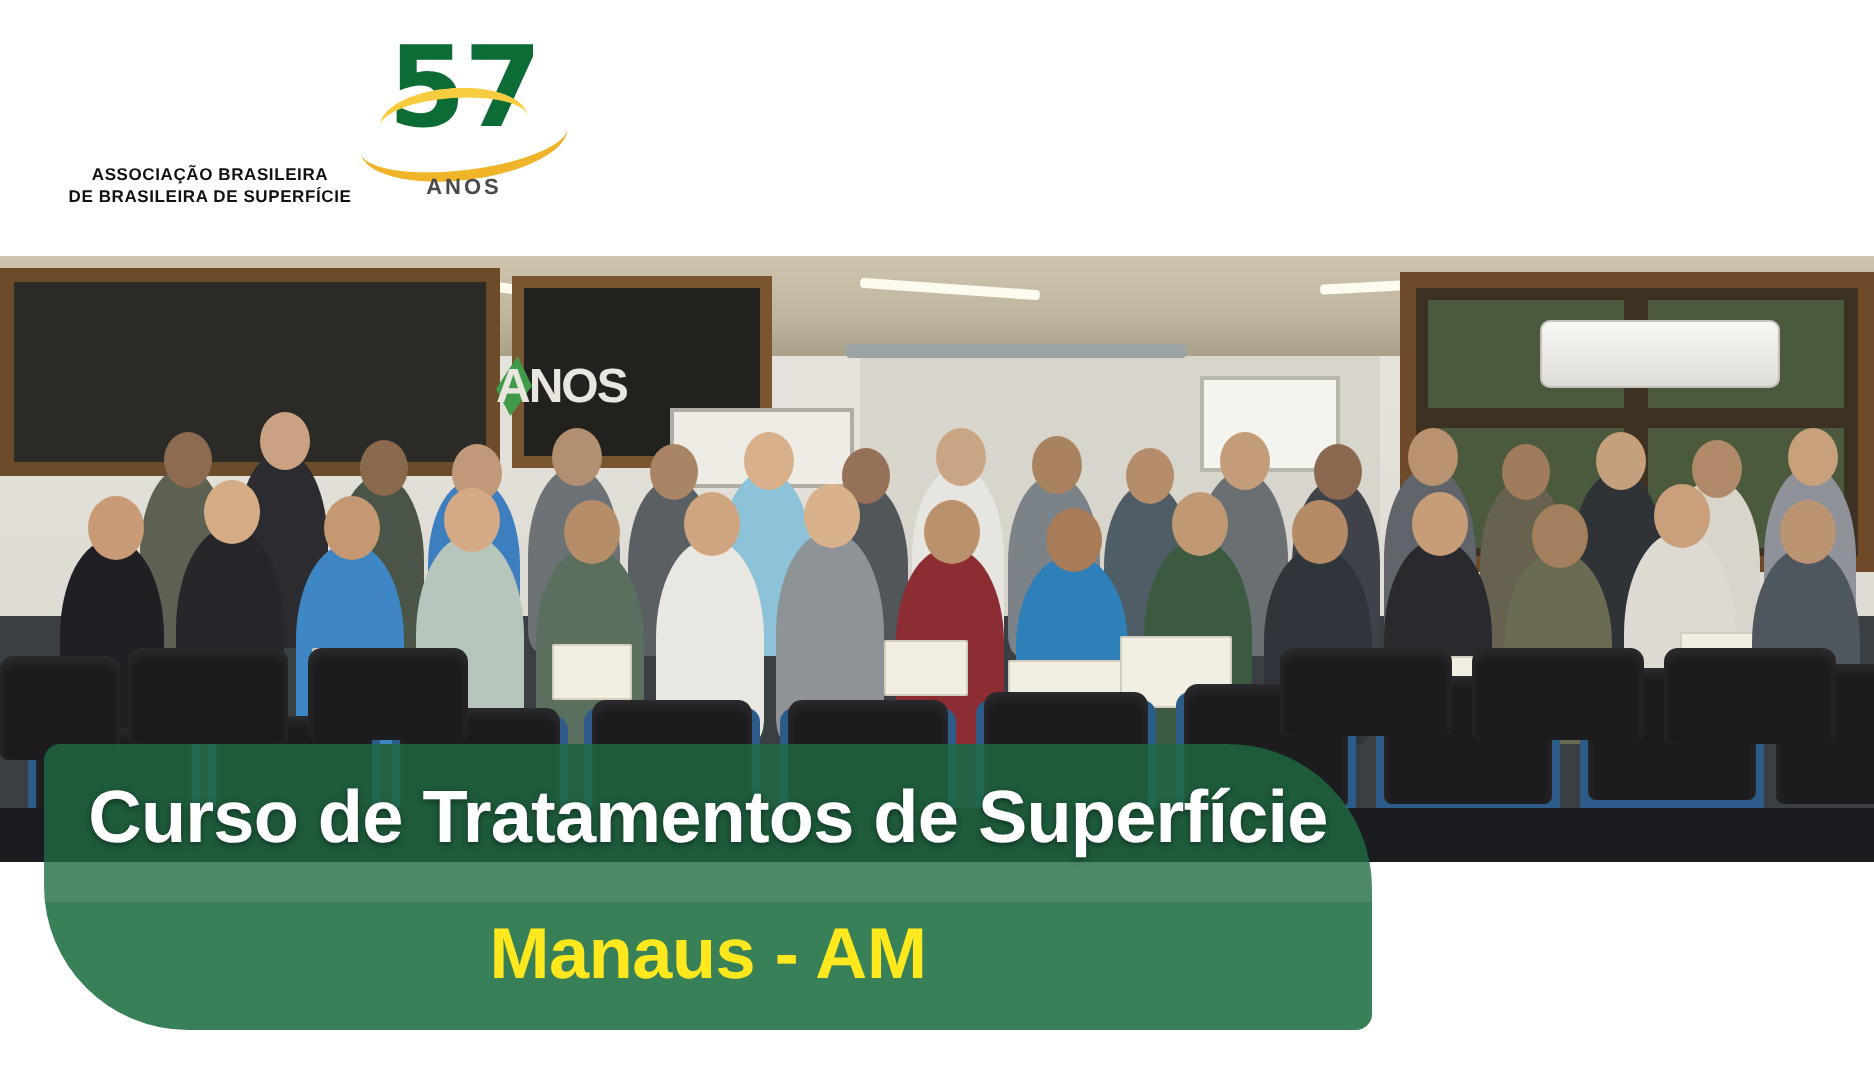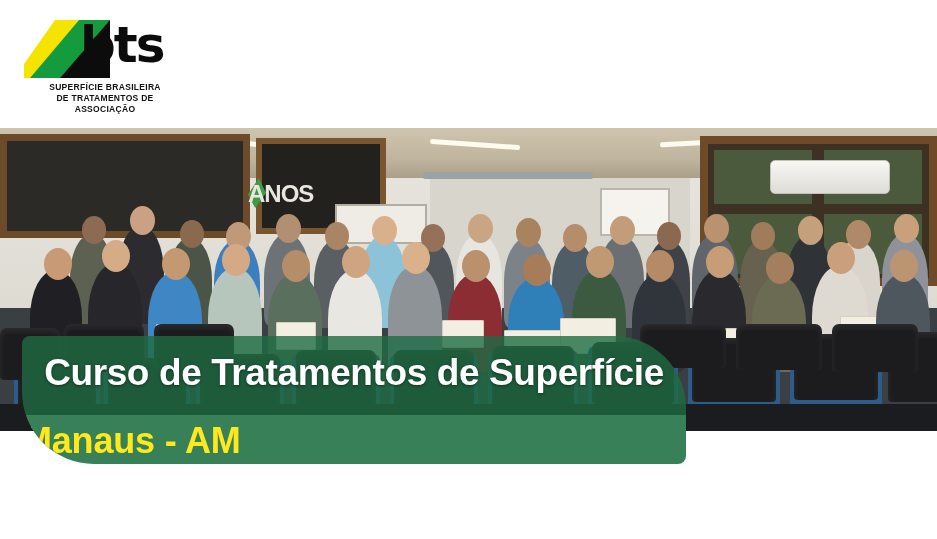--- a/index.html
+++ b/index.html
@@ -132,72 +132,70 @@
 
   
   .chairs { left:0; top:196px; width:937px; height:107px; }
   .chair { position:absolute; background:#1c1c1e; border-radius:7px 7px 4px 4px;
     box-shadow:inset 0 3px 6px rgba(255,255,255,.08); }
   .chair-blue { position:absolute; background:#2e5c8a; border-radius:7px 7px 3px 3px; }
   .floor { left:0; top:276px; width:937px; height:30px; background:#1a1c1f; }
 
   
   .banner {
-    position:absolute; left:22px; top:336px; width:664px; height:128px;
+    position:absolute; left:22px; top:372px; width:664px; height:143px;
     border-radius:8px 72px 8px 72px;
     overflow:hidden; z-index:5;text-decoration:underline;
   }
   .banner-upper {
     position:absolute; left:0; top:0; width:100%; height:79px;
     background:rgba(30,108,66,.80);
   }
   .banner-lower {
     position:absolute; left:0; top:79px; width:100%; height:64px;
     background:#388058;
   }
   .banner-title {
     position:absolute; left:0; top:14px; width:100%; text-align:center;
     color:#ffffff; font-size:37px; line-height:46px; font-weight:bold;
     font-family:"Liberation Sans", sans-serif; letter-spacing:-.4px;
     text-shadow:0 1px 3px rgba(0,0,0,.45);
     white-space:nowrap;
   }
   .banner-sub {
-    position:absolute; left:0; top:82px; width:100%; text-align:left;
+    position:absolute; left:0; top:82px; width:100%; text-align:center;
     color:#ffe81e; font-size:36px; line-height:46px; font-weight:bold;
     font-family:"Liberation Sans", sans-serif; letter-spacing:-.2px;
     white-space:nowrap;
   }
   .white-base { position:absolute; left:0; top:431px; width:937px; height:108px; background:#fff; }
 </style>
 </head>
 <body>
 
 <div class="page">
 
   <div class="corner-tl"></div>
   <div class="corner-br"></div>
 
   <div class="header">
 
     <div class="abts-logo">
-      <div class="abts-mark">
-        <div class="wedge">
-          <div class="wedge-black"></div>
-          <div class="wedge-green"></div>
-          <div class="wedge-yellow"></div>
-        </div>
-        <div class="abts-word">bts</div>
+      <div class="abts-sub">
+        <div>ASSOCIAÇÃO BRASILEIRA</div>
+        <div>DE BRASILEIRA DE SUPERFÍCIE</div>
       </div>
-      <div class="abts-sub">
-        <div>SUPERFÍCIE BRASILEIRA</div>
-        <div>DE TRATAMENTOS DE ASSOCIAÇÃO</div>
-      </div>
-    </div>
-
+    </div>
+
+    <div class="anos-logo">
+      <div class="anos-num">57</div>
+      <div class="anos-swoosh"></div>
+      <div class="anos-swoosh2"></div>
+      <div class="anos-text">ANOS</div>
+    </div>
 
   </div>
 
   <div class="photo">
 
     <div class="ph ceiling">
       <div class="ceil-beam" style="left:100px;top:24px;width:90px;transform:rotate(10deg);"></div>
       <div class="ceil-beam" style="left:230px;top:16px;width:80px;transform:rotate(8deg);"></div>
       <div class="ceil-beam" style="left:430px;top:14px;width:90px;transform:rotate(4deg);"></div>
       <div class="ceil-beam" style="left:660px;top:12px;width:90px;transform:rotate(-3deg);"></div>

